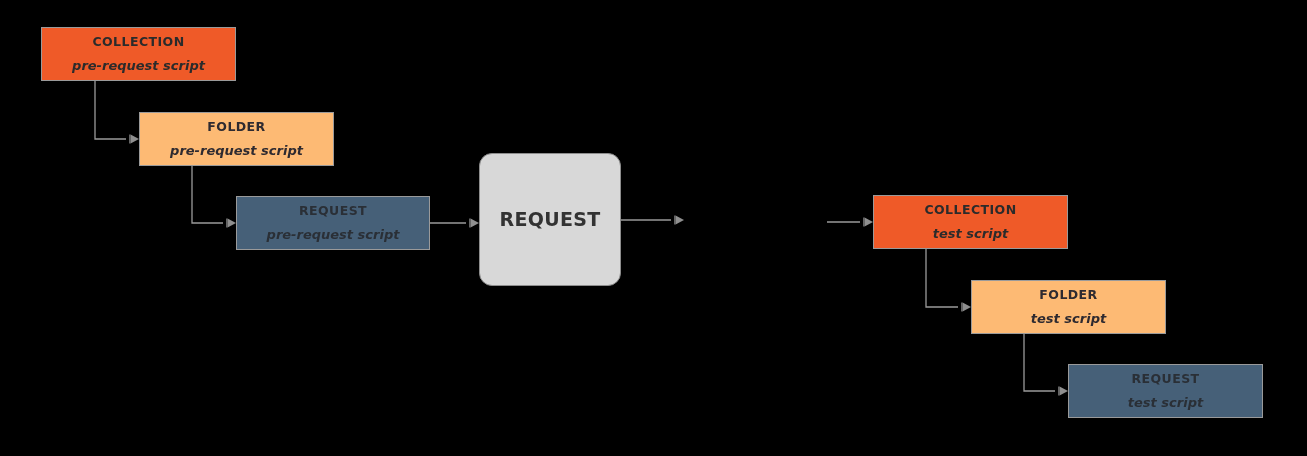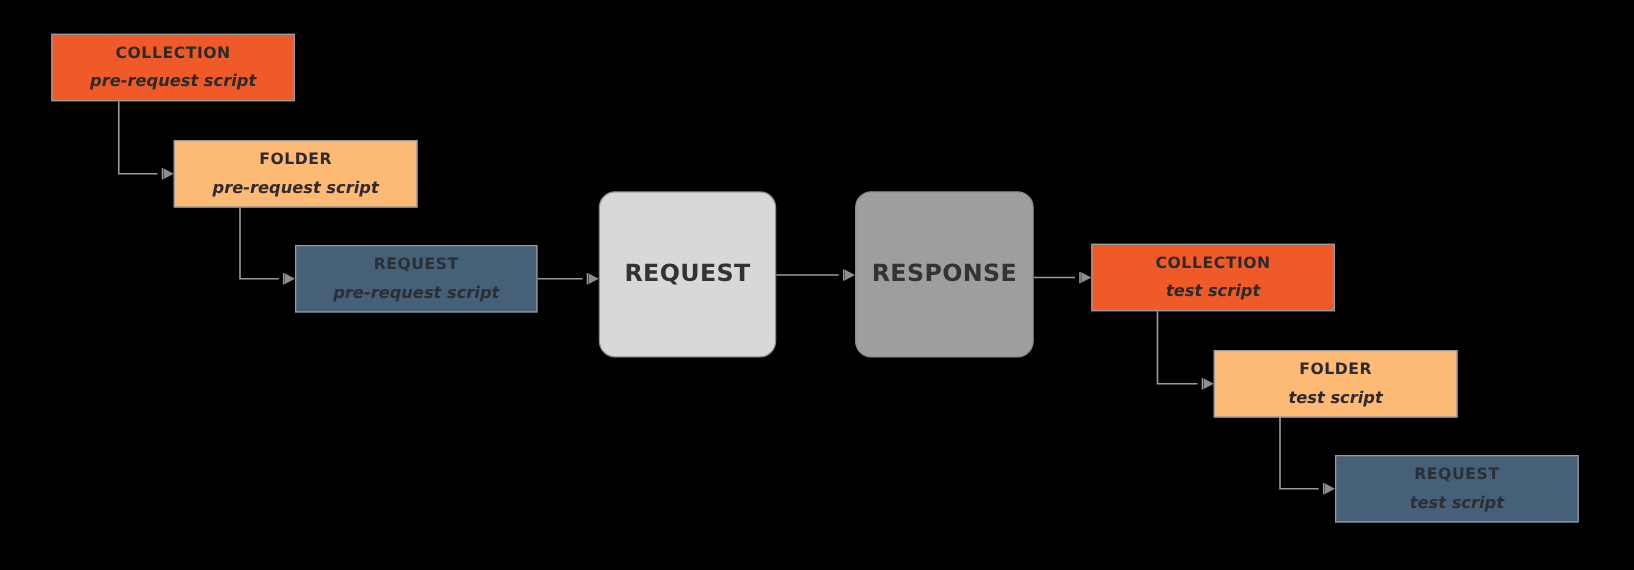--- a/index.html
+++ b/index.html
@@ -135,23 +135,20 @@
 
   <div class="node request" style="left:236px;top:196px;width:194px;height:54px;">
     <span class="title">REQUEST</span>
     <span class="sub">pre-request script</span>
   </div>
 
   <div class="node big req-big" style="left:479px;top:153px;width:142px;height:133px;">
     <span class="title">REQUEST</span>
   </div>
 
-  <div class="node big resp-big" style="left:684px;top:153px;width:143px;height:133px;">
-    <span class="title">RESPONSE</span>
-  </div>
 
   <div class="node collection" style="left:873px;top:195px;width:195px;height:54px;">
     <span class="title">COLLECTION</span>
     <span class="sub">test script</span>
   </div>
 
   <div class="node folder" style="left:971px;top:280px;width:195px;height:54px;">
     <span class="title">FOLDER</span>
     <span class="sub">test script</span>
   </div>

